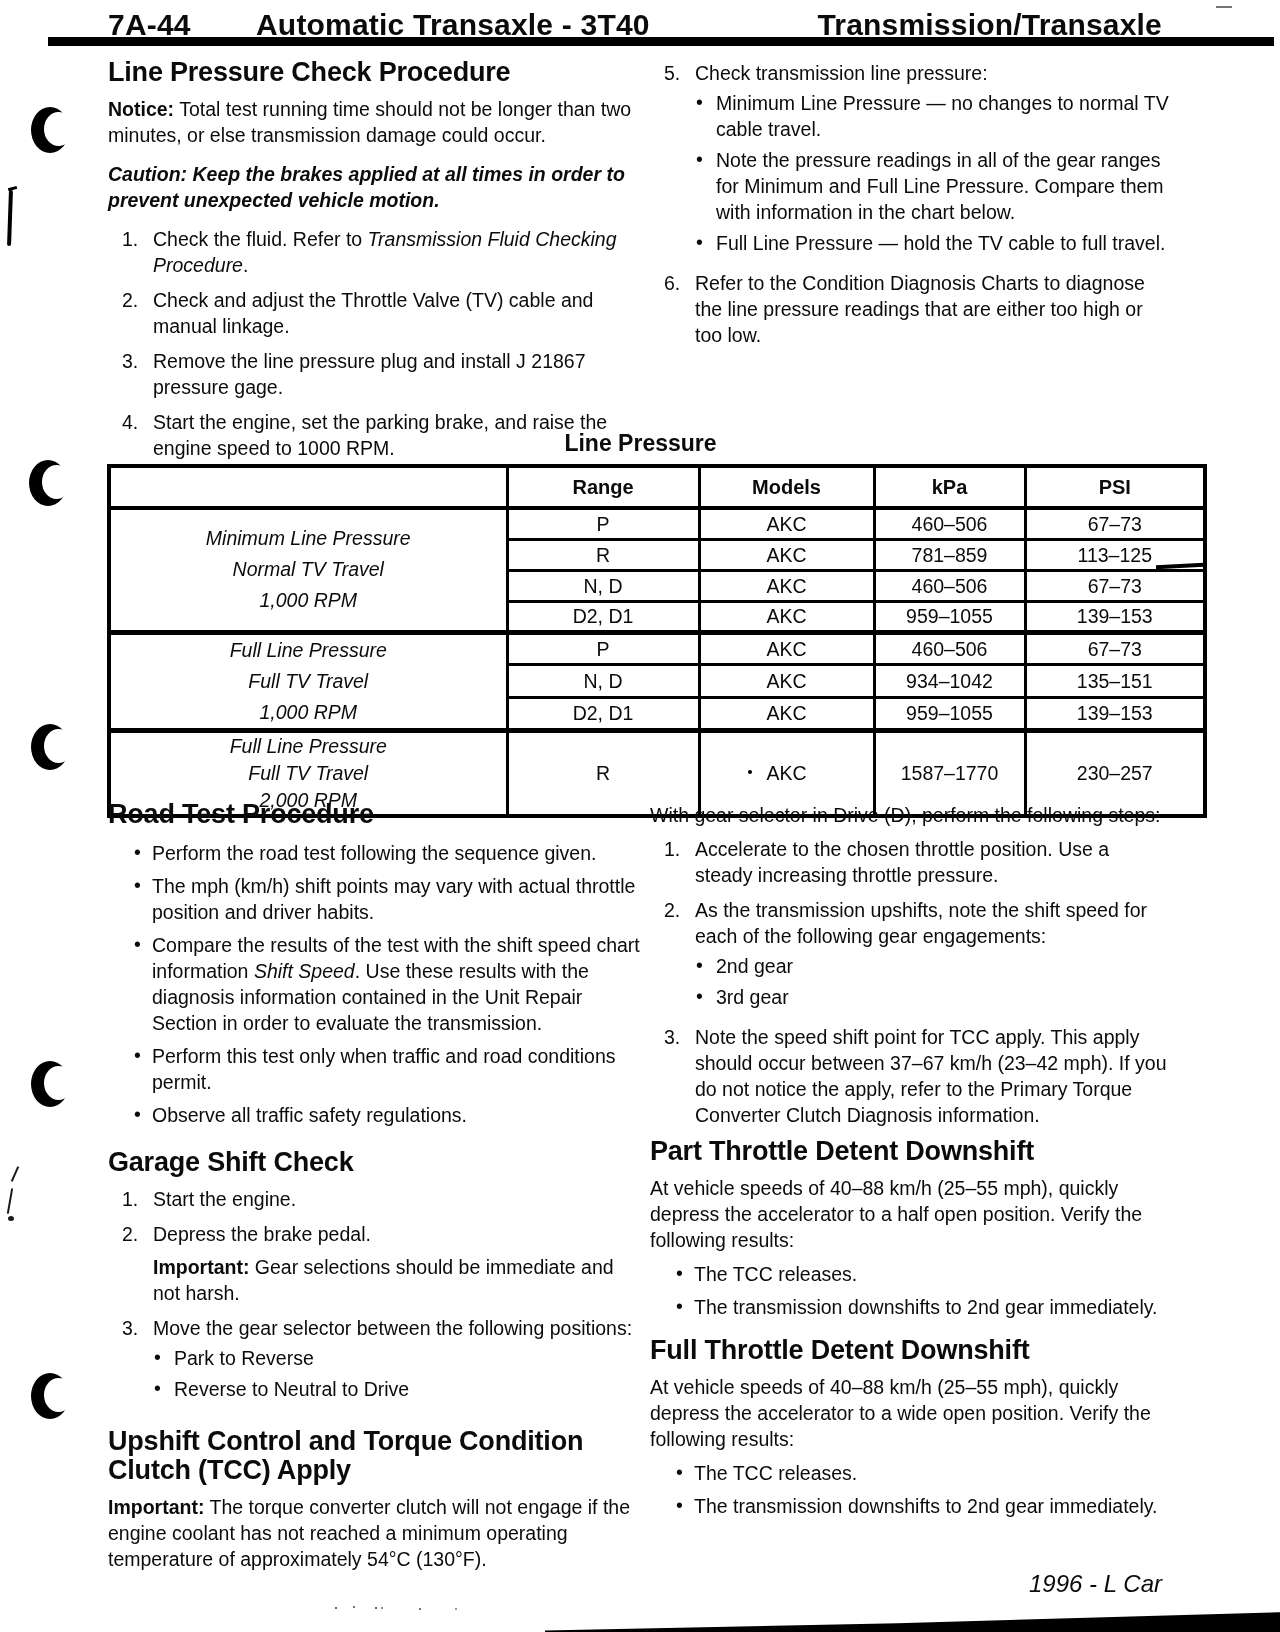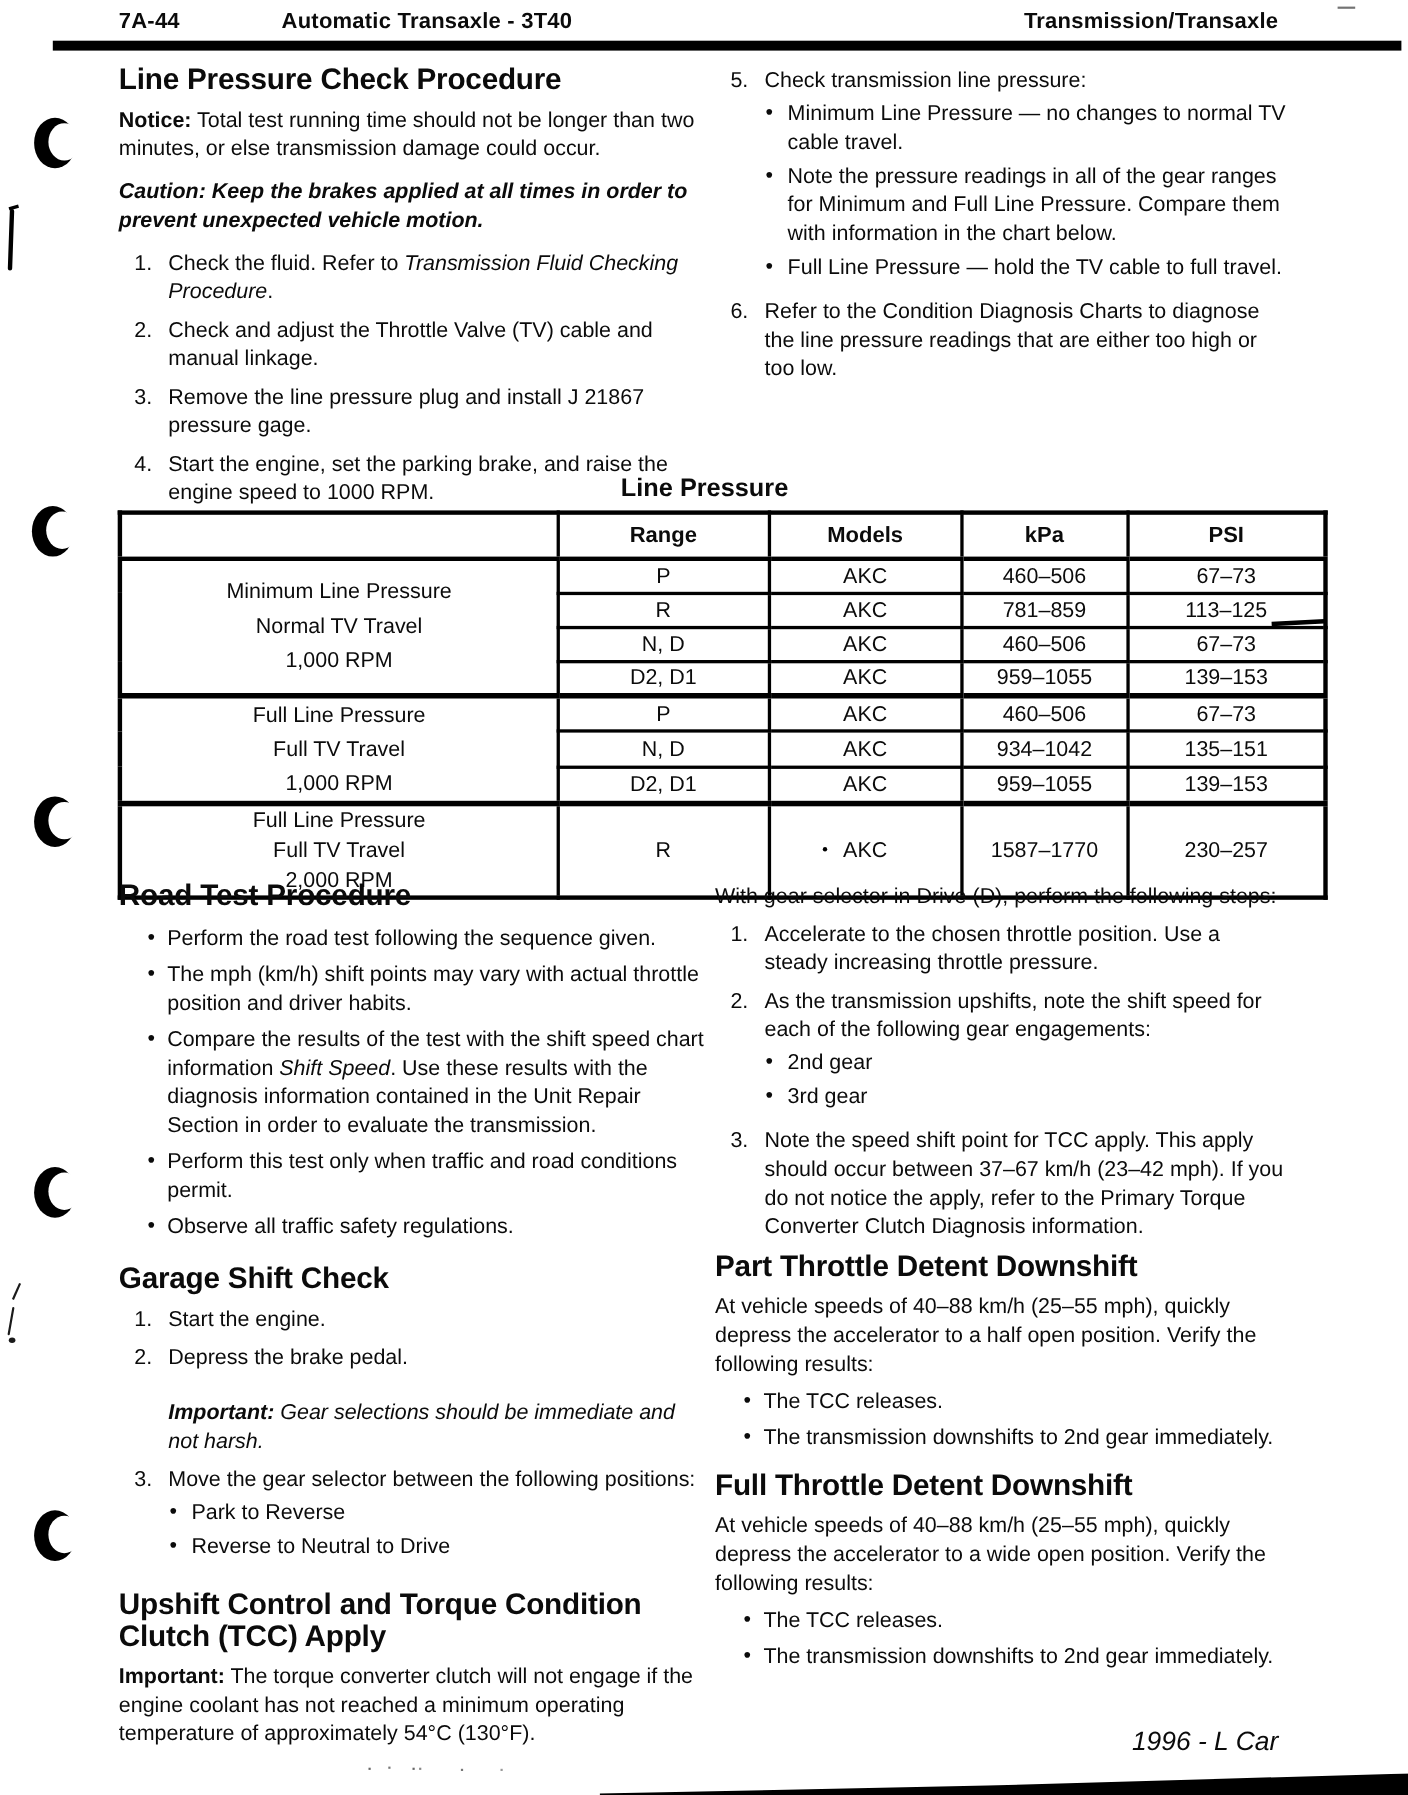--- a/index.html
+++ b/index.html
@@ -3,21 +3,21 @@
 <meta charset="utf-8">
 <style>
   html,body{margin:0;padding:0;background:#e8e8e8;}
   .page{
     position:relative;width:1280px;height:1632px;background:#ffffff;
     font-family:"Liberation Sans","DejaVu Sans",sans-serif;color:#0b0b0b;
     overflow:hidden;margin:0 auto;
   }
   
   .hdr{position:absolute;left:108px;top:8px;width:1054px;display:flex;align-items:baseline;
-       font-weight:bold;font-size:20px;letter-spacing:.2px;}
+       font-weight:bold;font-size:30px;letter-spacing:.2px;}
   .hdr .pgnum{width:148px;}
   .hdr .right{margin-left:auto;}
   .rule{position:absolute;left:48px;top:37px;width:1226px;height:9px;background:#000;}
   
   section{position:absolute;font-size:19.5px;line-height:26px;}
   h2{font-size:27px;line-height:29px;font-weight:bold;margin:0 0 9px 0;letter-spacing:-.2px;}
   p{margin:0;}
   em{font-style:italic;}
   b{font-weight:bold;}
   .caution{font-weight:bold;font-style:italic;margin-top:13px;}
@@ -25,34 +25,34 @@
   .olist{margin-top:13px;padding-left:14px;}
   .li{display:flex;margin-bottom:9px;}
   .li .num{flex:none;width:31px;}
   .li .txt{flex:1;}
   .sub{margin-top:4px;}
   .sli{position:relative;padding-left:21px;margin-bottom:5px;}
   .sli::before{content:"\2022";position:absolute;left:1px;top:-1px;}
   .ulist{margin-top:11px;}
   .uli{position:relative;margin-left:26px;padding-left:18px;margin-bottom:7px;}
   .uli::before{content:"\2022";position:absolute;left:0;top:-1px;}
-  .imp{margin-top:24px;font-style:italic;}
+  .imp{margin-top:7px;}
   .mt{margin-top:20px;}
   
   .tblock{left:107px;top:430px;width:1067px;}
   .tbl-title{font-size:23px;font-weight:bold;text-align:center;margin-bottom:8px;}
   table{border-collapse:collapse;width:1096px;table-layout:fixed;}
   th,td{border:3px solid #000;text-align:center;vertical-align:middle;
         font-size:19.5px;padding:0 4px;}
   table{border:4px solid #000;}
   th{font-weight:bold;font-size:20px;height:38px;border-bottom-width:4px;}
   tbody tr{height:31px;}
   tr.gs td{border-top-width:5px;}
   tr.tall{height:82px;}
-  td.glabel{line-height:31px;}
+  td.glabel{line-height:31px;font-style:italic;}
   td.glabel.tight{line-height:27px;}
   
   .crescent{position:absolute;width:38px;height:46px;}
   .crescent::before{content:"";position:absolute;inset:0;background:#000;border-radius:50%;}
   .crescent::after{content:"";position:absolute;left:13px;top:5px;width:29px;height:34px;background:#fff;border-radius:50%;}
   .pen1{position:absolute;left:8px;top:190px;width:4px;height:56px;background:#000;border-radius:2px;transform:rotate(2deg);}
   .pen1::before{content:"";position:absolute;top:-3px;left:-1px;width:9px;height:3px;background:#000;transform:rotate(-18deg);}
   .pen2{position:absolute;left:8px;top:1166px;width:20px;height:58px;}
   .pen2 i{position:absolute;background:#1a1a1a;display:block;}
   .pen2 .s1{left:6px;top:0;width:2px;height:16px;transform:rotate(24deg);}

